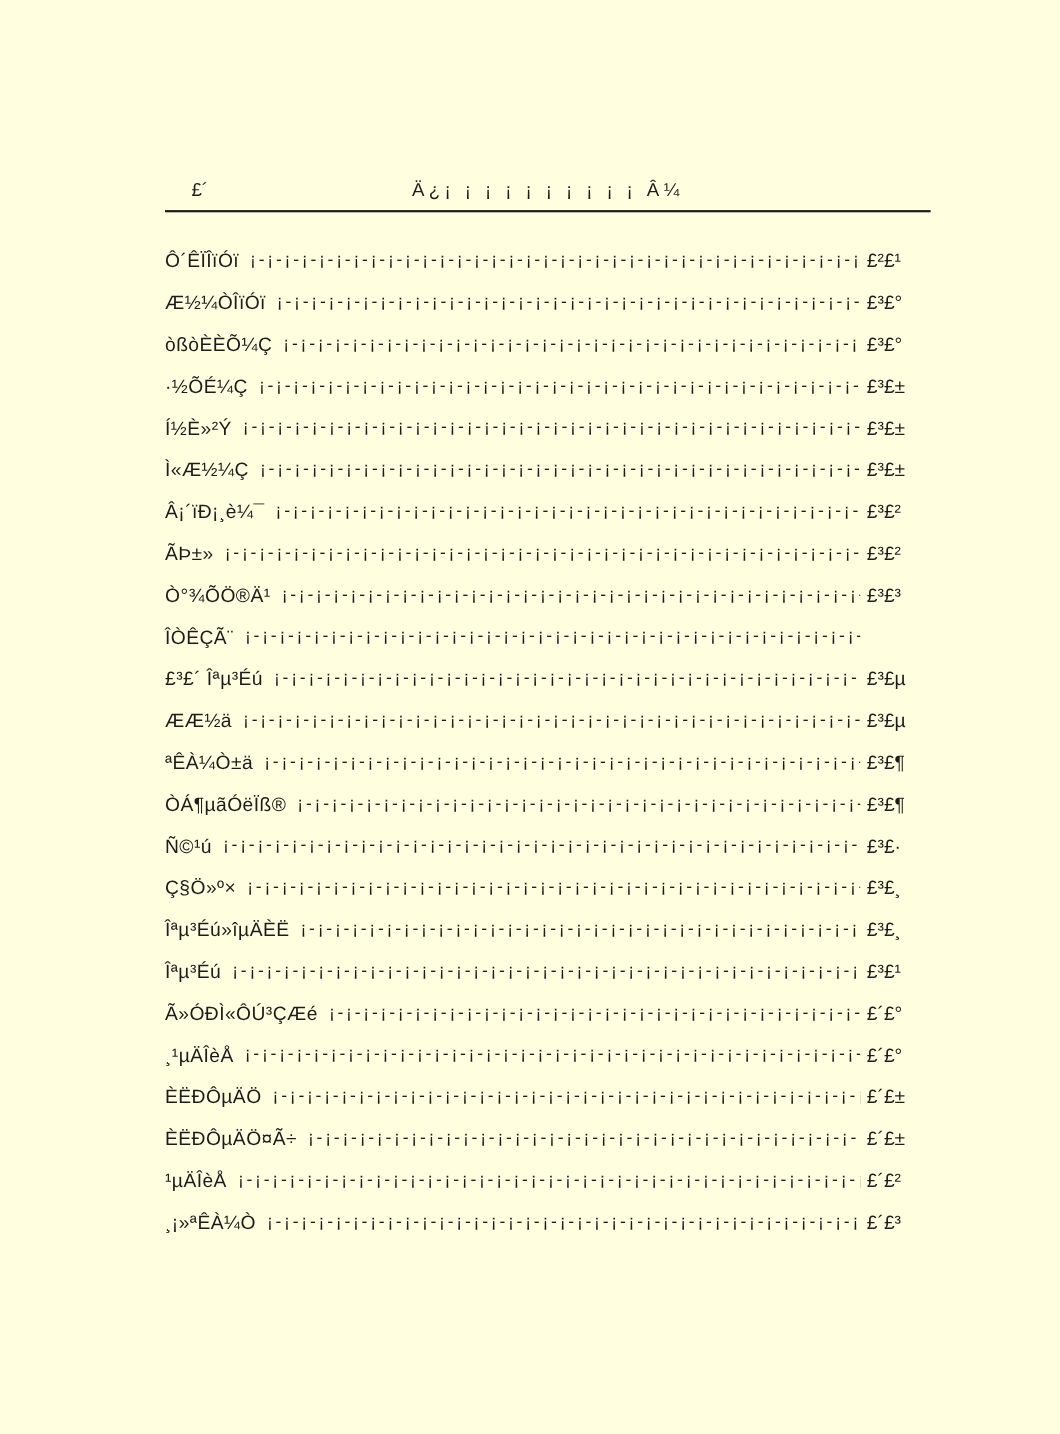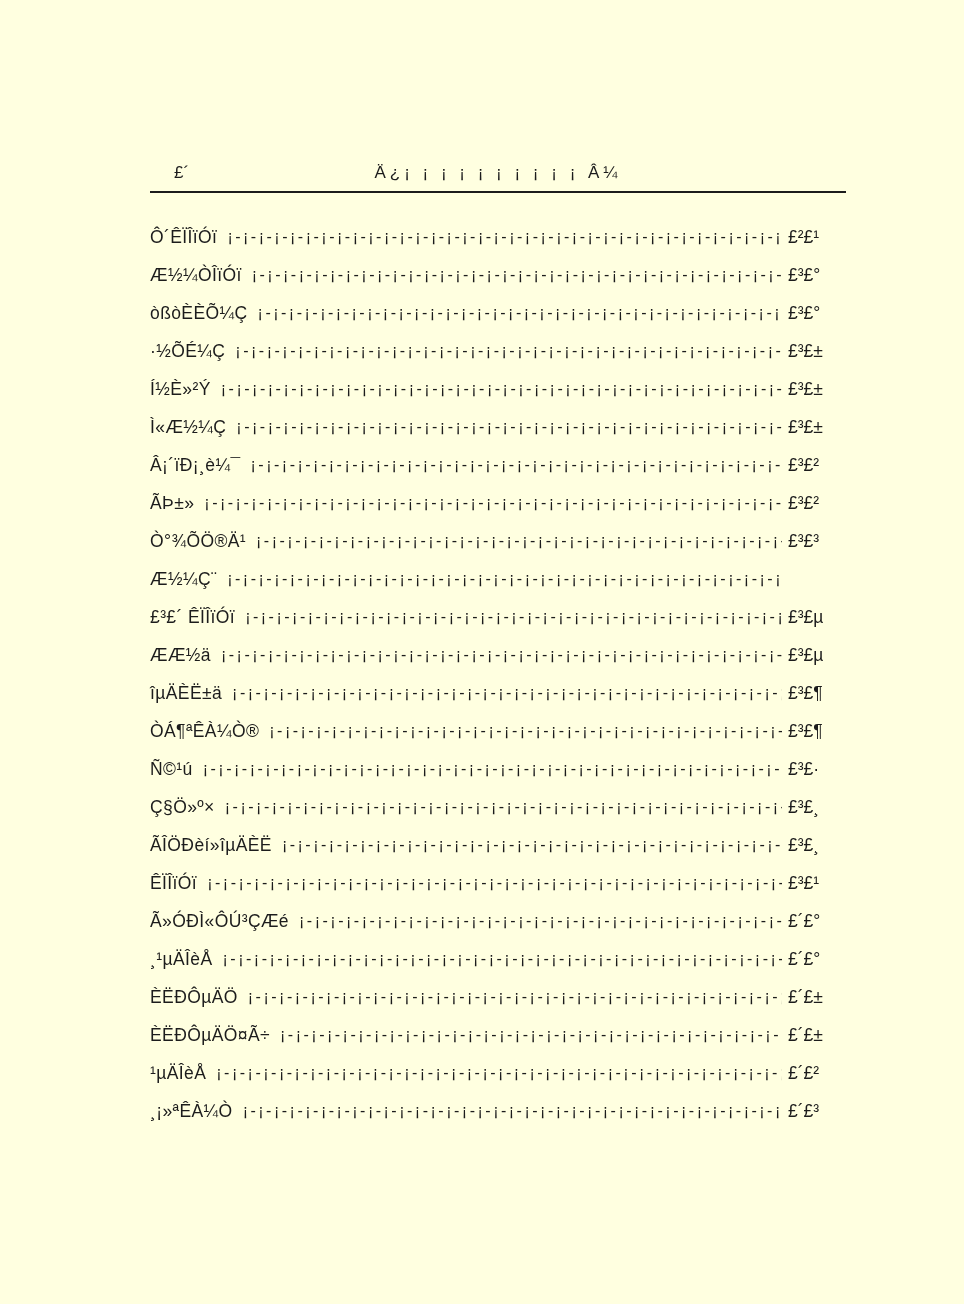--- a/index.html
+++ b/index.html
@@ -120,61 +120,61 @@
         <span class="t">ÃÞ±»</span>
         <span class="leader">¡-¡-¡-¡-¡-¡-¡-¡-¡-¡-¡-¡-¡-¡-¡-¡-¡-¡-¡-¡-¡-¡-¡-¡-¡-¡-¡-¡-¡-¡-¡-¡-¡-¡-¡-¡-¡-¡-¡-¡-¡-¡-¡-¡-¡-¡-¡-¡-¡-¡-¡-¡-¡-¡-¡-¡-¡-¡-¡-¡-</span>
         <span class="p">£³£²</span>
       </div>
       <div class="row">
         <span class="t">Ò°¾ÕÖ®Ä¹</span>
         <span class="leader">¡-¡-¡-¡-¡-¡-¡-¡-¡-¡-¡-¡-¡-¡-¡-¡-¡-¡-¡-¡-¡-¡-¡-¡-¡-¡-¡-¡-¡-¡-¡-¡-¡-¡-¡-¡-¡-¡-¡-¡-¡-¡-¡-¡-¡-¡-¡-¡-¡-¡-¡-¡-¡-¡-¡-¡-¡-¡-¡-¡-</span>
         <span class="p">£³£³</span>
       </div>
       <div class="row">
-        <span class="t">Æ½¼Ç¨</span>
+        <span class="t">ÎÒÊÇÃ¨</span>
         <span class="leader">¡-¡-¡-¡-¡-¡-¡-¡-¡-¡-¡-¡-¡-¡-¡-¡-¡-¡-¡-¡-¡-¡-¡-¡-¡-¡-¡-¡-¡-¡-¡-¡-¡-¡-¡-¡-¡-¡-¡-¡-¡-¡-¡-¡-¡-¡-¡-¡-¡-¡-¡-¡-¡-¡-¡-¡-¡-¡-¡-¡-</span>
         <span class="p"></span>
       </div>
       <div class="row">
-        <span class="t">£³£´ ÊÏÎïÓï</span>
+        <span class="t">£³£´ Îªµ³Éú</span>
         <span class="leader">¡-¡-¡-¡-¡-¡-¡-¡-¡-¡-¡-¡-¡-¡-¡-¡-¡-¡-¡-¡-¡-¡-¡-¡-¡-¡-¡-¡-¡-¡-¡-¡-¡-¡-¡-¡-¡-¡-¡-¡-¡-¡-¡-¡-¡-¡-¡-¡-¡-¡-¡-¡-¡-¡-¡-¡-¡-¡-¡-¡-</span>
         <span class="p">£³£µ</span>
       </div>
       <div class="row">
         <span class="t">ÆÆ½ä</span>
         <span class="leader">¡-¡-¡-¡-¡-¡-¡-¡-¡-¡-¡-¡-¡-¡-¡-¡-¡-¡-¡-¡-¡-¡-¡-¡-¡-¡-¡-¡-¡-¡-¡-¡-¡-¡-¡-¡-¡-¡-¡-¡-¡-¡-¡-¡-¡-¡-¡-¡-¡-¡-¡-¡-¡-¡-¡-¡-¡-¡-¡-¡-</span>
         <span class="p">£³£µ</span>
       </div>
       <div class="row">
-        <span class="t">îµÄÈË±ä</span>
+        <span class="t">ªÊÀ¼Ò±ä</span>
         <span class="leader">¡-¡-¡-¡-¡-¡-¡-¡-¡-¡-¡-¡-¡-¡-¡-¡-¡-¡-¡-¡-¡-¡-¡-¡-¡-¡-¡-¡-¡-¡-¡-¡-¡-¡-¡-¡-¡-¡-¡-¡-¡-¡-¡-¡-¡-¡-¡-¡-¡-¡-¡-¡-¡-¡-¡-¡-¡-¡-¡-¡-</span>
         <span class="p">£³£¶</span>
       </div>
       <div class="row">
-        <span class="t">ÒÁ¶ªÊÀ¼Ò®</span>
+        <span class="t">ÒÁ¶µãÓëÏß®</span>
         <span class="leader">¡-¡-¡-¡-¡-¡-¡-¡-¡-¡-¡-¡-¡-¡-¡-¡-¡-¡-¡-¡-¡-¡-¡-¡-¡-¡-¡-¡-¡-¡-¡-¡-¡-¡-¡-¡-¡-¡-¡-¡-¡-¡-¡-¡-¡-¡-¡-¡-¡-¡-¡-¡-¡-¡-¡-¡-¡-¡-¡-¡-</span>
         <span class="p">£³£¶</span>
       </div>
       <div class="row">
         <span class="t">Ñ©¹ú</span>
         <span class="leader">¡-¡-¡-¡-¡-¡-¡-¡-¡-¡-¡-¡-¡-¡-¡-¡-¡-¡-¡-¡-¡-¡-¡-¡-¡-¡-¡-¡-¡-¡-¡-¡-¡-¡-¡-¡-¡-¡-¡-¡-¡-¡-¡-¡-¡-¡-¡-¡-¡-¡-¡-¡-¡-¡-¡-¡-¡-¡-¡-¡-</span>
         <span class="p">£³£·</span>
       </div>
       <div class="row">
         <span class="t">Ç§Ö»º×</span>
         <span class="leader">¡-¡-¡-¡-¡-¡-¡-¡-¡-¡-¡-¡-¡-¡-¡-¡-¡-¡-¡-¡-¡-¡-¡-¡-¡-¡-¡-¡-¡-¡-¡-¡-¡-¡-¡-¡-¡-¡-¡-¡-¡-¡-¡-¡-¡-¡-¡-¡-¡-¡-¡-¡-¡-¡-¡-¡-¡-¡-¡-¡-</span>
         <span class="p">£³£¸</span>
       </div>
       <div class="row">
-        <span class="t">ÃÎÖÐèí»îµÄÈË</span>
+        <span class="t">Îªµ³Éú»îµÄÈË</span>
         <span class="leader">¡-¡-¡-¡-¡-¡-¡-¡-¡-¡-¡-¡-¡-¡-¡-¡-¡-¡-¡-¡-¡-¡-¡-¡-¡-¡-¡-¡-¡-¡-¡-¡-¡-¡-¡-¡-¡-¡-¡-¡-¡-¡-¡-¡-¡-¡-¡-¡-¡-¡-¡-¡-¡-¡-¡-¡-¡-¡-¡-¡-</span>
         <span class="p">£³£¸</span>
       </div>
       <div class="row">
-        <span class="t">ÊÏÎïÓï</span>
+        <span class="t">Îªµ³Éú</span>
         <span class="leader">¡-¡-¡-¡-¡-¡-¡-¡-¡-¡-¡-¡-¡-¡-¡-¡-¡-¡-¡-¡-¡-¡-¡-¡-¡-¡-¡-¡-¡-¡-¡-¡-¡-¡-¡-¡-¡-¡-¡-¡-¡-¡-¡-¡-¡-¡-¡-¡-¡-¡-¡-¡-¡-¡-¡-¡-¡-¡-¡-¡-</span>
         <span class="p">£³£¹</span>
       </div>
       <div class="row">
         <span class="t">Ã»ÓÐÌ«ÔÚ³ÇÆé</span>
         <span class="leader">¡-¡-¡-¡-¡-¡-¡-¡-¡-¡-¡-¡-¡-¡-¡-¡-¡-¡-¡-¡-¡-¡-¡-¡-¡-¡-¡-¡-¡-¡-¡-¡-¡-¡-¡-¡-¡-¡-¡-¡-¡-¡-¡-¡-¡-¡-¡-¡-¡-¡-¡-¡-¡-¡-¡-¡-¡-¡-¡-¡-</span>
         <span class="p">£´£°</span>
       </div>
       <div class="row">
         <span class="t">¸¹µÄÎèÅ</span>

